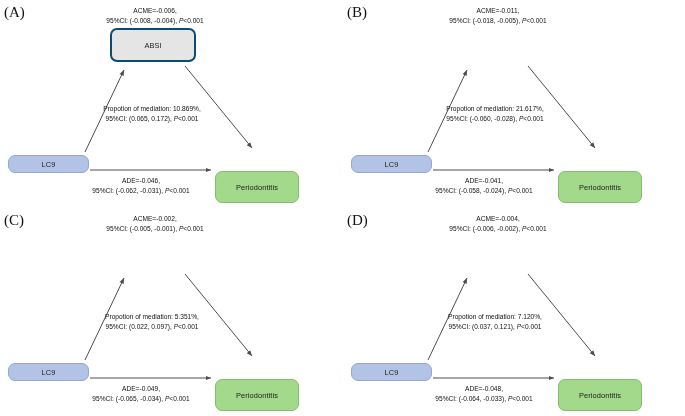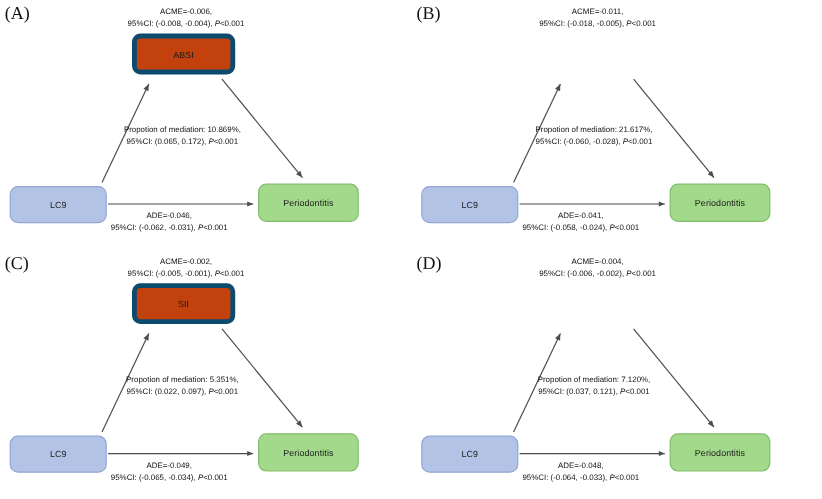--- a/index.html
+++ b/index.html
@@ -49,34 +49,34 @@
     font-size: 7.4px;
     color: #1a1a1a;
     letter-spacing: 0.1px;
     white-space: nowrap;
   }
   .node-mediator {
     left: 110px;
     top: 28px;
     width: 86px;
     height: 34px;
-    background: #c2410c;
-    border: 4px solid #0c4a6e;
+    background: #e5e5e5;
+    border: 2px solid #0c4a6e;
   }
   .node-exposure {
     left: 8px;
     top: 155px;
     width: 81px;
-    height: 31px;
+    height: 18px;
     background: #B3C3E6;
     border: 1px solid #93A7D4;
   }
   .node-outcome {
     left: 215px;
-    top: 153px;
+    top: 171px;
     width: 84px;
     height: 32px;
     background: #A3D98B;
     border: 1px solid #83BE6A;
   }
   .lbl {
     position: absolute;
     font-size: 6.6px;
     line-height: 9.6px;
     color: #111111;
@@ -188,23 +188,20 @@
     <svg class="svg-layer" viewBox="0 0 342 208">
       <defs></defs>
       <line class="arrow-a-path" x1="85" y1="152" x2="124" y2="70" stroke="#4d4d4d" stroke-width="1"></line>
       <polygon class="arrow-a-head" points="124.00,70.00 123.72,75.96 119.55,73.97" fill="#4d4d4d"></polygon>
       <line class="arrow-b-path" x1="185" y1="66" x2="252" y2="148" stroke="#4d4d4d" stroke-width="1"></line>
       <polygon class="arrow-b-head" points="252.00,148.00 246.73,145.20 250.31,142.28" fill="#4d4d4d"></polygon>
       <line class="arrow-c-path" x1="90" y1="170" x2="211" y2="170" stroke="#4d4d4d" stroke-width="1"></line>
       <polygon class="arrow-c-head" points="211.00,170.00 206.00,172.10 206.00,167.90" fill="#4d4d4d"></polygon>
     </svg>
 
-    <div class="node node-mediator">
-      <span class="mediator-text">SII</span>
-    </div>
     <div class="node node-exposure">
       <span class="exposure-text">LC9</span>
     </div>
     <div class="node node-outcome">
       <span class="outcome-text">Periodontitis</span>
     </div>
 
     <div class="lbl lbl-acme">
       <div class="acme-l1">ACME=-0.002,</div>
       <div><span class="acme-l2a">95%CI: (-0.005, -0.001), </span><span class="ital acme-l2b">P</span><span class="acme-l2c">&lt;0.001</span></div>

